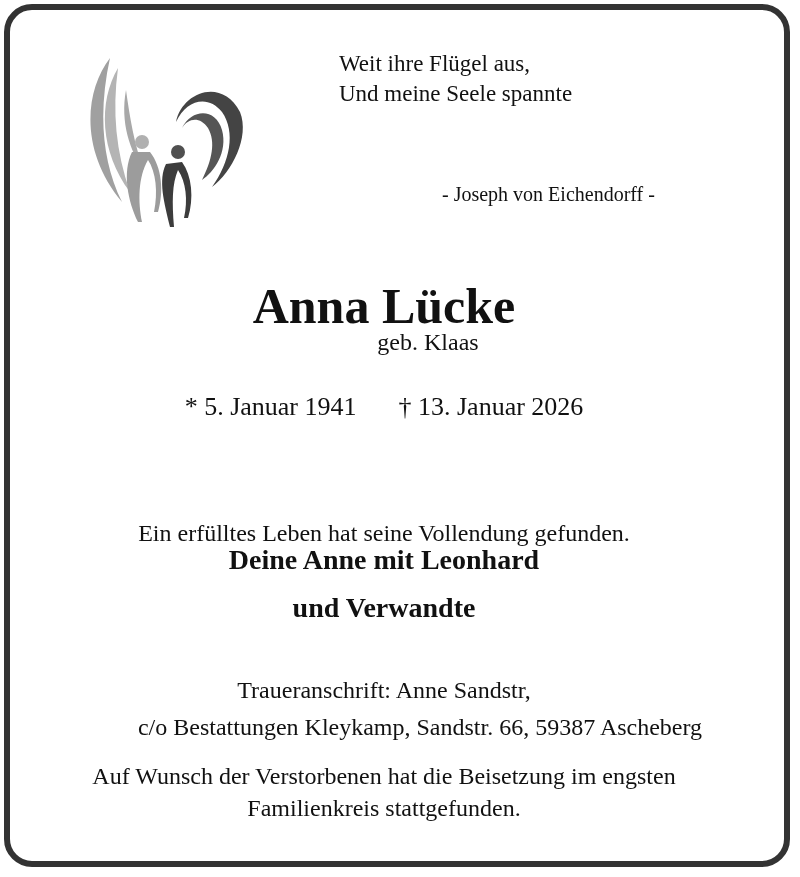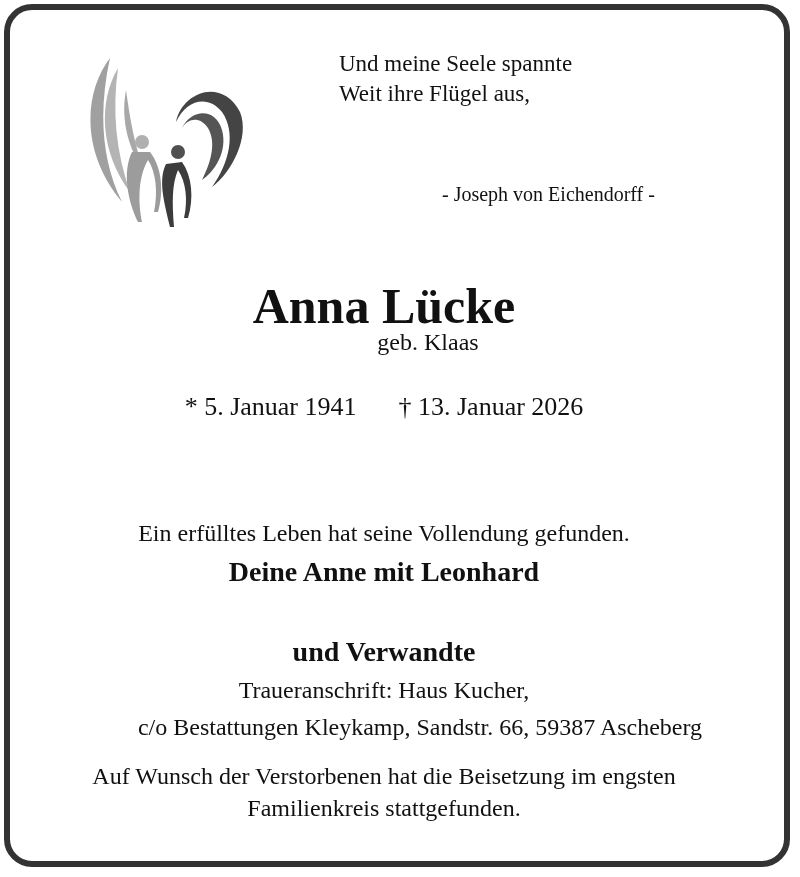--- a/index.html
+++ b/index.html
@@ -85,28 +85,26 @@
     .statement {
       top: 516px;
       font-size: 24px;
       line-height: 34px;
     }
     .mourners-1 {
       top: 542px;
       font-size: 28px;
       font-weight: bold;
       line-height: 36px;
-      margin-top: 12px;
     }
     .mourners-2 {
       top: 590px;
       font-size: 28px;
       font-weight: bold;
       line-height: 36px;
-      margin-top: 44px;
     }
     .address-1 {
       top: 674px;
       font-size: 24px;
       line-height: 32px;
     }
     .address-2 {
       top: 711px;
       font-size: 24px;
       line-height: 32px;
@@ -140,33 +138,33 @@
 
     <path d="M94 70 C 100 40, 140 25, 158 60 C 168 85, 150 120, 130 135 C 148 110, 154 80, 140 60 C 126 42, 104 48, 94 70 Z" fill="#444444"></path>
     <path d="M100 76 C 110 56, 134 56, 140 78 C 146 100, 132 120, 120 128 C 130 108, 134 90, 126 76 C 118 64, 106 66, 100 76 Z" fill="#555555"></path>
 
     <circle cx="96" cy="100" r="7" fill="#505050"></circle>
     <path d="M84 112 C 76 128, 82 150, 88 175 L 92 175 C 90 150, 90 132, 96 118 C 104 130, 106 148, 102 166 L 106 166 C 112 146, 110 124, 100 110 Z" fill="#3c3c3c"></path>
   </svg>
 </div>
 
 <div class="poem">
+  <span class="poem-line">Weit ihre Flügel aus,</span>
   <span class="poem-line">Und meine Seele spannte</span>
-  <span class="poem-line">Weit ihre Flügel aus,</span>
 </div>
 <div class="poem-author">- Joseph von Eichendorff -</div>
 
 <div class="center name">Anna Lücke</div>
 <div class="center maiden">geb. Klaas</div>
 <div class="center dates">
   <span>* 5. Januar 1941</span><span class="gap"></span><span>† 13. Januar 2026</span>
 </div>
 
 <div class="center statement">Ein erfülltes Leben hat seine Vollendung gefunden.</div>
 
 <div class="center mourners-1">Deine Anne mit Leonhard</div>
 <div class="center mourners-2">und Verwandte</div>
 
-<div class="center address-1">Traueranschrift: Haus Kucher,</div>
+<div class="center address-1">Traueranschrift: Anne Sandstr,</div>
 <div class="center address-2">c/o Bestattungen Kleykamp, Sandstr. 66, 59387 Ascheberg</div>
 
 <div class="center note-1">Auf Wunsch der Verstorbenen hat die Beisetzung im engsten</div>
 <div class="center note-2">Familienkreis stattgefunden.</div>
 
 </body></html>

